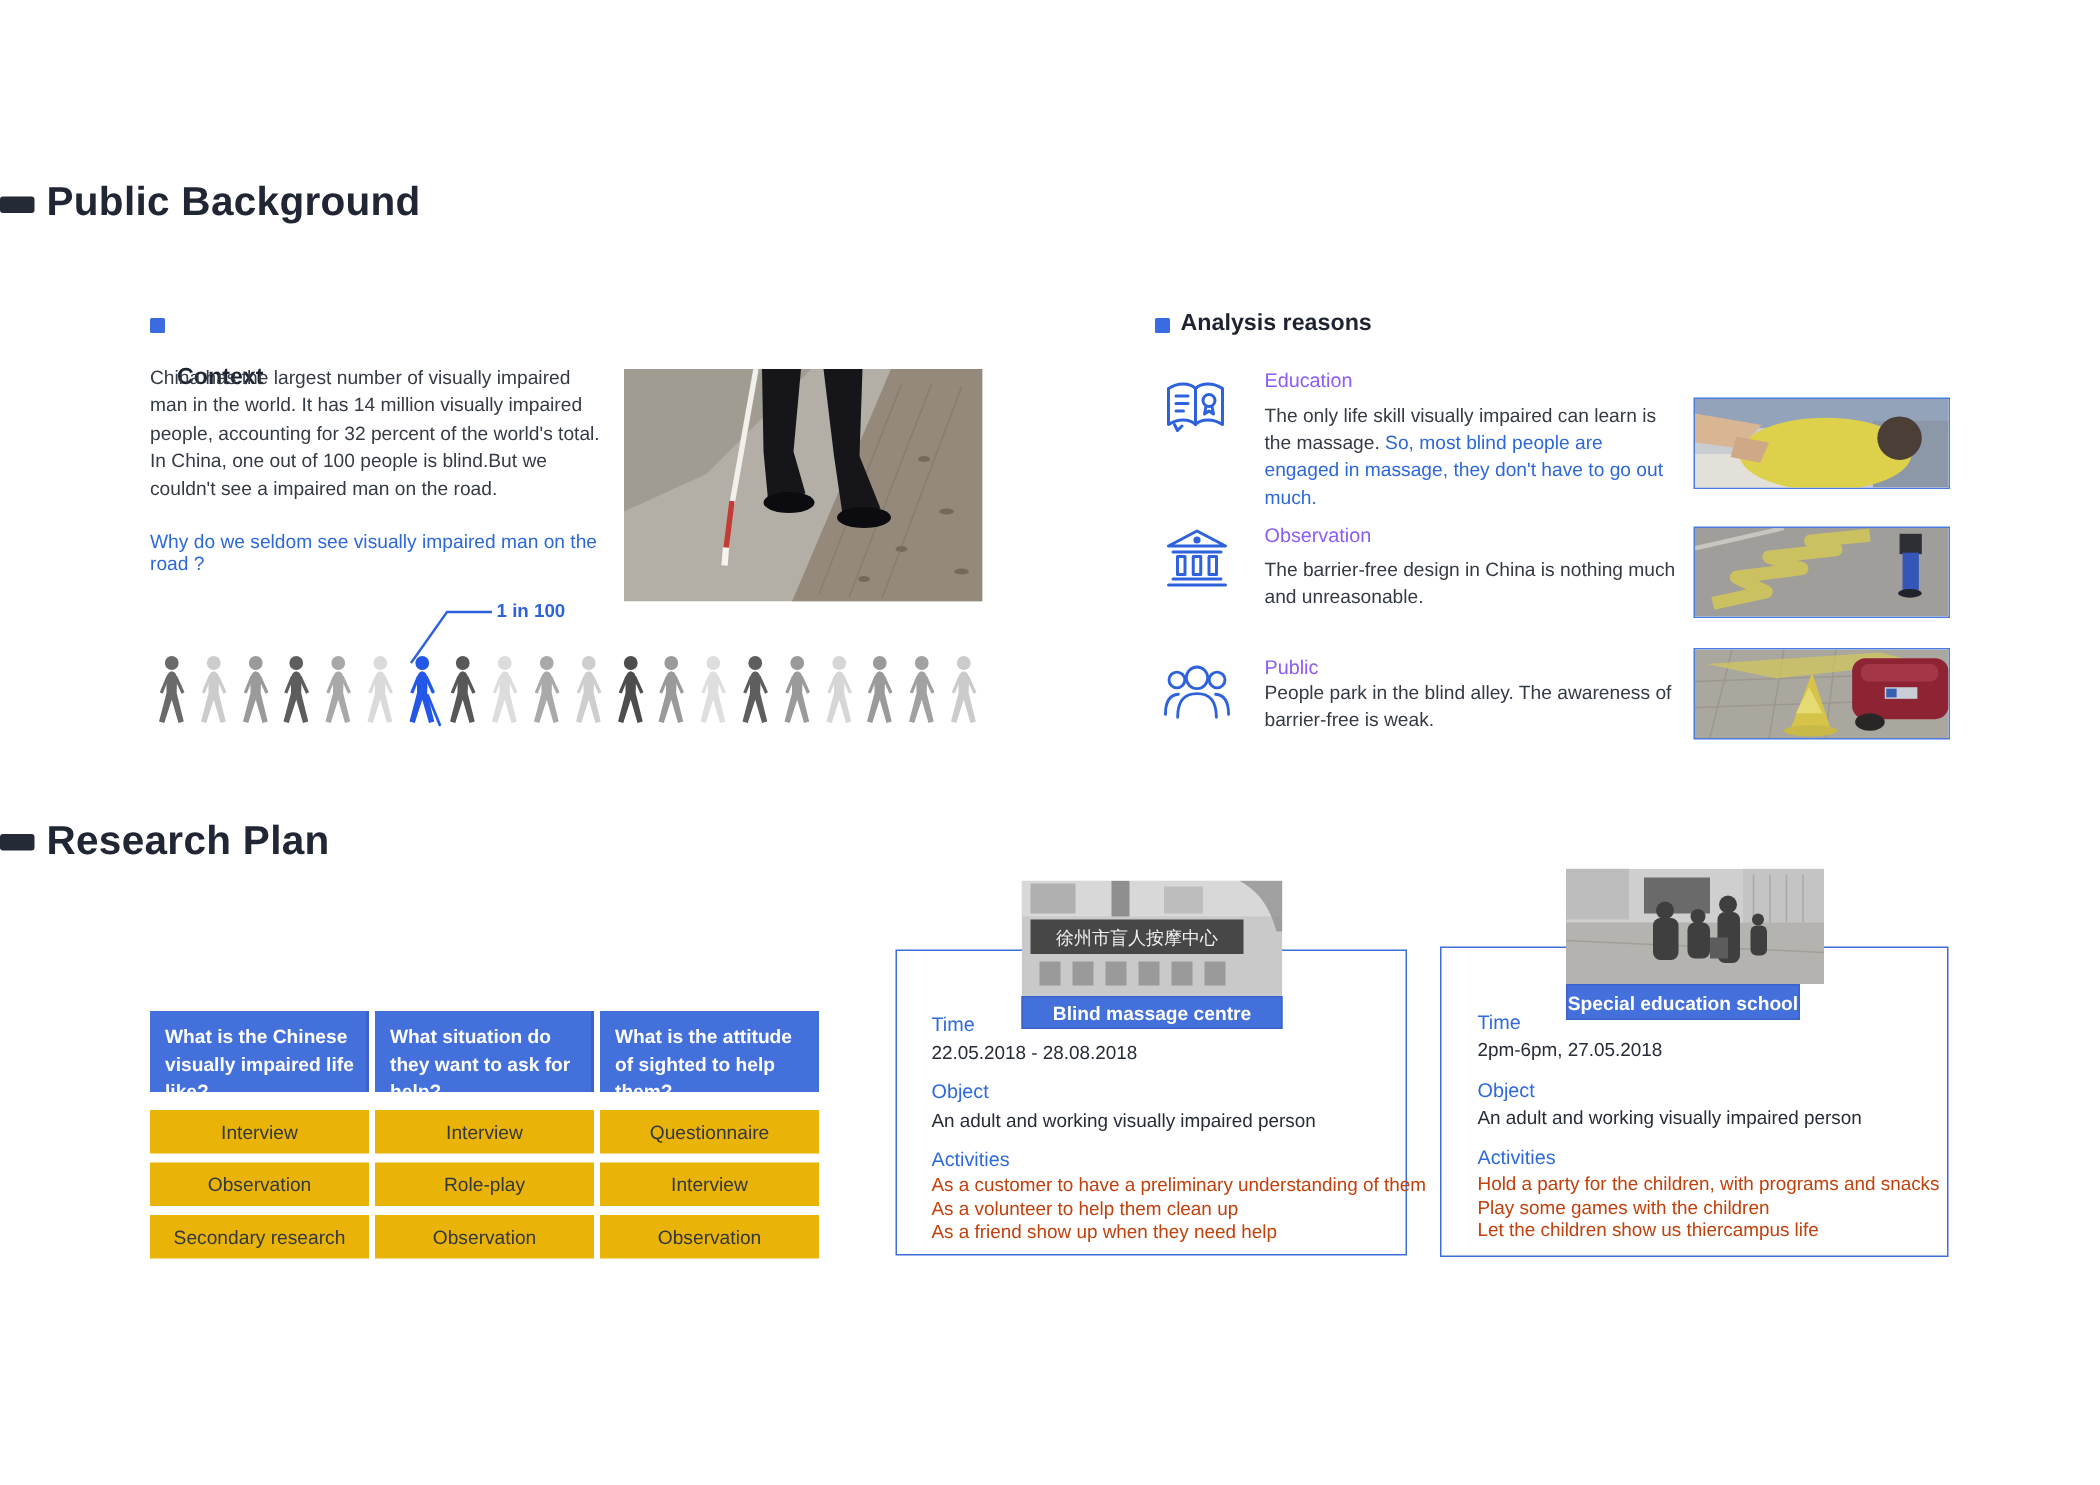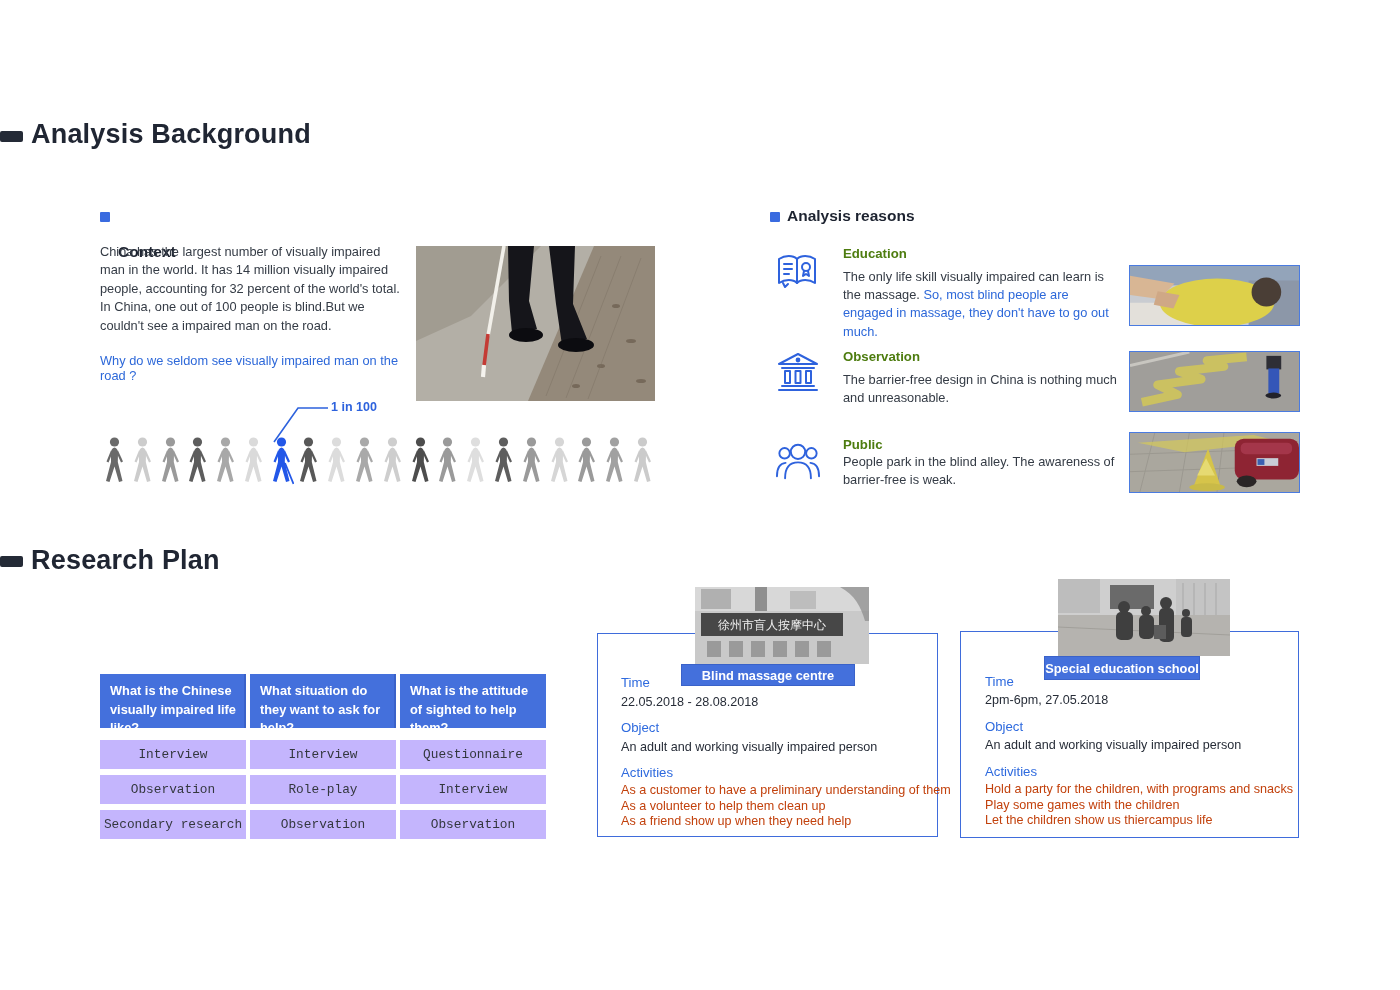--- a/index.html
+++ b/index.html
@@ -26,42 +26,42 @@
 
   
   #annot-line{left:266px;top:399px;}
   #annot-label{left:331px;top:400px;font-size:12.5px;font-weight:700;color:#2d62dd;}
   #people-row{left:103px;top:434px;width:552px;height:52px;display:flex;justify-content:space-between;align-items:flex-end;}
   #people-row span{display:block;height:50px;}
 
   
   .ar-icon{width:44px;height:44px;}
   #edu-icon{left:775px;top:249px;} #gov-icon{left:776px;top:351px;} #pub-icon{left:776px;top:438px;}
-  .ar-title{font-size:13.2px;font-weight:700;color:#4d7c0f;}
+  .ar-title{font-size:13.2px;font-weight:400;color:#8b5cf6;}
   #edu-title{left:843px;top:246px;} #gov-title{left:843px;top:349px;} #pub-title{left:843px;top:437px;}
   .ar-text{width:276px;font-size:12.8px;line-height:18.2px;color:#343b45;}
   #edu-text{left:843px;top:268px;} #gov-text{left:843px;top:371px;} #pub-text{left:843px;top:453px;}
   .blue-span{color:#2d68d9;}
   .ar-photo{left:1129px;width:171px;height:61px;border:1px solid #4a7be0;box-sizing:border-box;}
   #photo-massage{top:265px;} #photo-path{top:351px;} #photo-alley{top:432px;}
   .ar-photo svg{display:block;width:100%;height:100%;}
 
   
   #rp-qbox{left:100px;top:614px;width:447px;height:47px;border:1.5px solid #2d5fd8;box-sizing:border-box;
            display:flex;align-items:center;}
   #rp-qbox div{padding:0 14px 0 21px;font-size:13.2px;font-style:italic;font-weight:700;color:#2d5fd8;line-height:18.5px;}
   .q-head{position:absolute;width:146px;height:54px;background:#4470dc;border-right:2px solid #3a62c9;box-sizing:border-box;
           color:#fff;font-size:12.8px;font-weight:700;line-height:18.5px;padding:8px 8px 0 10px;}
-  .q-cell{position:absolute;width:146px;height:29px;background:#c4b5fd;color:#33373e;font-size:12.8px;
-          display:flex;align-items:center;justify-content:center;box-sizing:border-box;font-family:Liberation Mono, monospace;}
+  .q-cell{position:absolute;width:146px;height:29px;background:#eab308;color:#33373e;font-size:12.8px;
+          display:flex;align-items:center;justify-content:center;box-sizing:border-box;}
   
   .card{border:1.5px solid #3f6cdb;box-sizing:border-box;background:#fff;}
   #card1{left:597px;top:633px;width:341px;height:204px;}
   #card2{left:960px;top:631px;width:339px;height:207px;}
-  .card-photo{overflow:hidden;margin-left:14px;} .card-photo svg{display:block;}
+  .card-photo{overflow:hidden;} .card-photo svg{display:block;}
   #card1-photo{left:681px;top:587px;width:174px;height:77px;}
   #card2-photo{left:1044px;top:579px;width:172px;height:77px;}
   .card-caption{background:#4470dc;border:1px solid #3a62c9;box-sizing:border-box;color:#fff;font-size:12.8px;font-weight:700;
                 display:flex;align-items:center;justify-content:center;}
   #card1-caption{left:681px;top:664px;width:174px;height:22px;}
   #card2-caption{left:1044px;top:656px;width:156px;height:24px;}
   .fld-label{font-size:13.2px;color:#2e6ade;}
   .fld-value{font-size:12.6px;color:#272d38;white-space:nowrap;}
   .fld-lines{font-size:12.6px;color:#c2410c;line-height:15.6px;white-space:nowrap;}
   #c1-time-l{left:621px;top:675px;} #c1-time-v{left:621px;top:695px;}
@@ -70,21 +70,21 @@
   #c2-time-l{left:985px;top:674px;} #c2-time-v{left:985px;top:693px;}
   #c2-obj-l{left:985px;top:719px;}  #c2-obj-v{left:985px;top:738px;}
   #c2-act-l{left:985px;top:764px;}  #c2-act-v{left:985px;top:782px;}
 </style>
 </head>
 <body>
 
 <div class="canvas">
 
   <div class="abs sec-dash" id="pb-dash"></div>
-  <div class="abs sec-title" id="pb-title">Analysis Background</div>
+  <div class="abs sec-title" id="pb-title">Public Background</div>
 
   <div class="abs sub-bullet" id="ctx-bullet"></div>
   <div class="abs sub-heading" id="ctx-heading">Context</div>
 
   <div class="abs" id="ctx-para">China has the largest number of visually impaired man in the world. It has 14 million visually impaired people, accounting for 32 percent of the world's total. In China, one out of 100 people is blind.But we couldn't see a impaired man on the road.</div>
   <div class="abs" id="ctx-question">Why do we seldom see visually impaired man on the road ?</div>
 
   <div class="abs" id="main-photo">
     <svg width="239" height="155" viewBox="0 0 239 155">
       <rect width="239" height="155" fill="#b3afa6"></rect>

